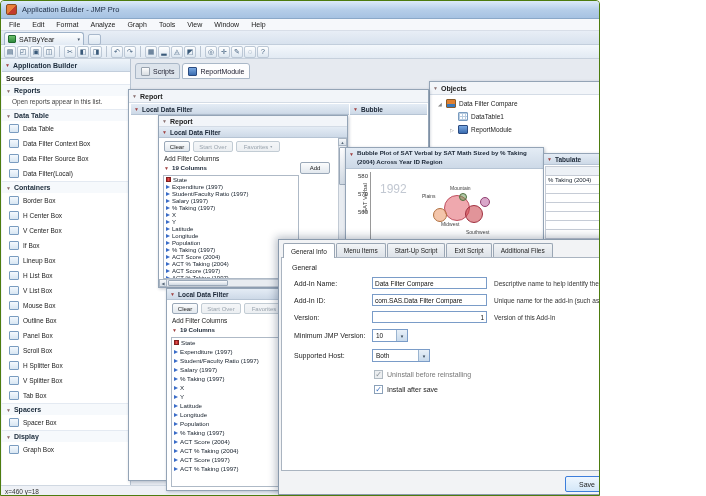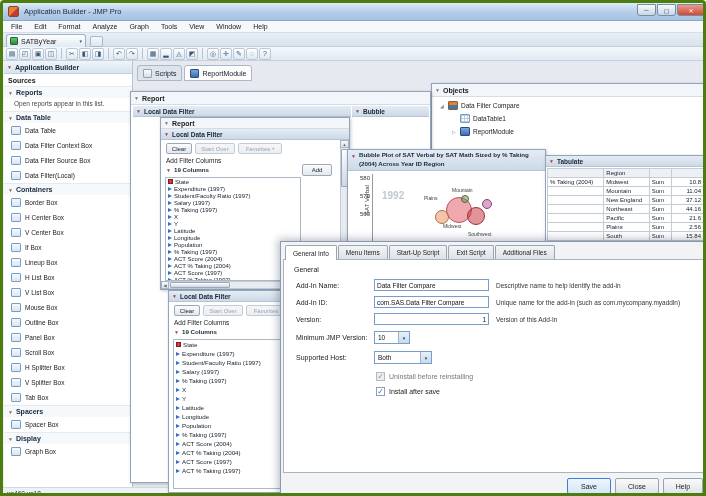--- a/index.html
+++ b/index.html
@@ -1,18 +1,18 @@
 <!DOCTYPE html>
 <html><head>
 <meta charset="utf-8">
 <style>
 *{margin:0;padding:0;box-sizing:border-box}
 html,body{width:706px;height:496px;overflow:hidden;font-family:"Liberation Sans",sans-serif;background:#fff}
 .abs{position:absolute}
-.window{position:absolute;left:0;top:0;width:706px;height:496px;background:#eef1f6;border:3px solid #4d7c0f;border-radius:4px 4px 0 0;overflow:hidden}
+.window{position:absolute;left:0;top:0;width:600px;height:496px;background:#eef1f6;border:1px solid #4d7c0f;border-radius:4px 4px 0 0;overflow:hidden}
 
 .titlebar{position:absolute;left:0;top:0;width:706px;height:18px;background:linear-gradient(#dcebfa,#b4cde8 55%,#a6c2e2);border-bottom:1px solid #8aa8c8;display:flex;align-items:center}
 .app-icon{width:11px;height:11px;margin:0 5px 0 5px;background:linear-gradient(135deg,#e8803a 50%,#c23b2e 50%);border:1px solid #8a4a20;border-radius:2px}
 .title-text{font-size:7.5px;color:#1b2a42}
 .winbtns{position:absolute;right:4px;top:1px;display:flex}
 .wb{width:19px;height:12px;margin-left:1px;border:1px solid #7a8aa0;border-radius:0 0 3px 3px;background:linear-gradient(#f6fafe,#c8d6e6);font-size:6px;color:#334;display:flex;align-items:center;justify-content:center}
 .wb.close{background:linear-gradient(#e89a8e,#cf4a38);color:#fff;width:28px}
 
 .menubar{position:absolute;left:0;top:18px;width:706px;height:12px;background:#f6f8fb;border-bottom:1px solid #d8dee8;display:flex;align-items:center;padding-left:2px}
 .menu-item{font-size:7px;color:#222;padding:1px 6px}
@@ -563,21 +563,21 @@
     </div>
     <div style="position:relative;height:87px;background:#fff" data-name="bubble-plot-area">
       <div class="abs" style="left:-1px;top:26px;transform:rotate(-90deg);transform-origin:center;font-size:6px;color:#333;width:40px;text-align:center" data-name="y-axis-title">SAT Verbal</div>
       <div class="abs" style="left:8px;top:4px;display:flex;flex-direction:column" data-name="y-axis-ticks">
 
       <span class="ytick" style="height:18px" data-name="y-tick-label">580</span>
           <span class="ytick" style="height:18px" data-name="y-tick-label">570</span>
           <span class="ytick" style="height:18px" data-name="y-tick-label">560</span>
         </div>
       <div class="abs" style="left:24px;top:3px;width:1px;height:84px;background:#999" data-name="y-axis-line"></div>
-      <div class="abs" style="left:34px;top:19px;font-size:10px;font-weight:bold;color:#c2c8d2" data-name="year-annotation">1992</div>
+      <div class="abs" style="left:34px;top:13px;font-size:12px;font-weight:normal;color:#c2c8d2" data-name="year-annotation">1992</div>
       <div class="bbl" style="left:98px;top:26px;width:26px;height:26px;background:rgba(228,110,120,.6);border:1px solid #c05060" data-name="bubble"></div>
       <div class="bbl" style="left:119px;top:36px;width:18px;height:18px;background:rgba(200,60,70,.55);border:1px solid #a03040" data-name="bubble"></div>
       <div class="bbl" style="left:87px;top:39px;width:14px;height:14px;background:rgba(235,150,100,.55);border:1px solid #b07040" data-name="bubble"></div>
       <div class="bbl" style="left:134px;top:28px;width:10px;height:10px;background:rgba(180,80,150,.5);border:1px solid #904070" data-name="bubble"></div>
       <div class="bbl" style="left:113px;top:24px;width:8px;height:8px;background:rgba(100,150,80,.5);border:1px solid #507040" data-name="bubble"></div>
       <div data-name="bubble-labels">
 
       <span class="bbl-lbl" data-name="bubble-label">Plains</span>
           <span class="bbl-lbl" data-name="bubble-label">Mountain</span>
           <span class="bbl-lbl" data-name="bubble-label">Midwest</span>

